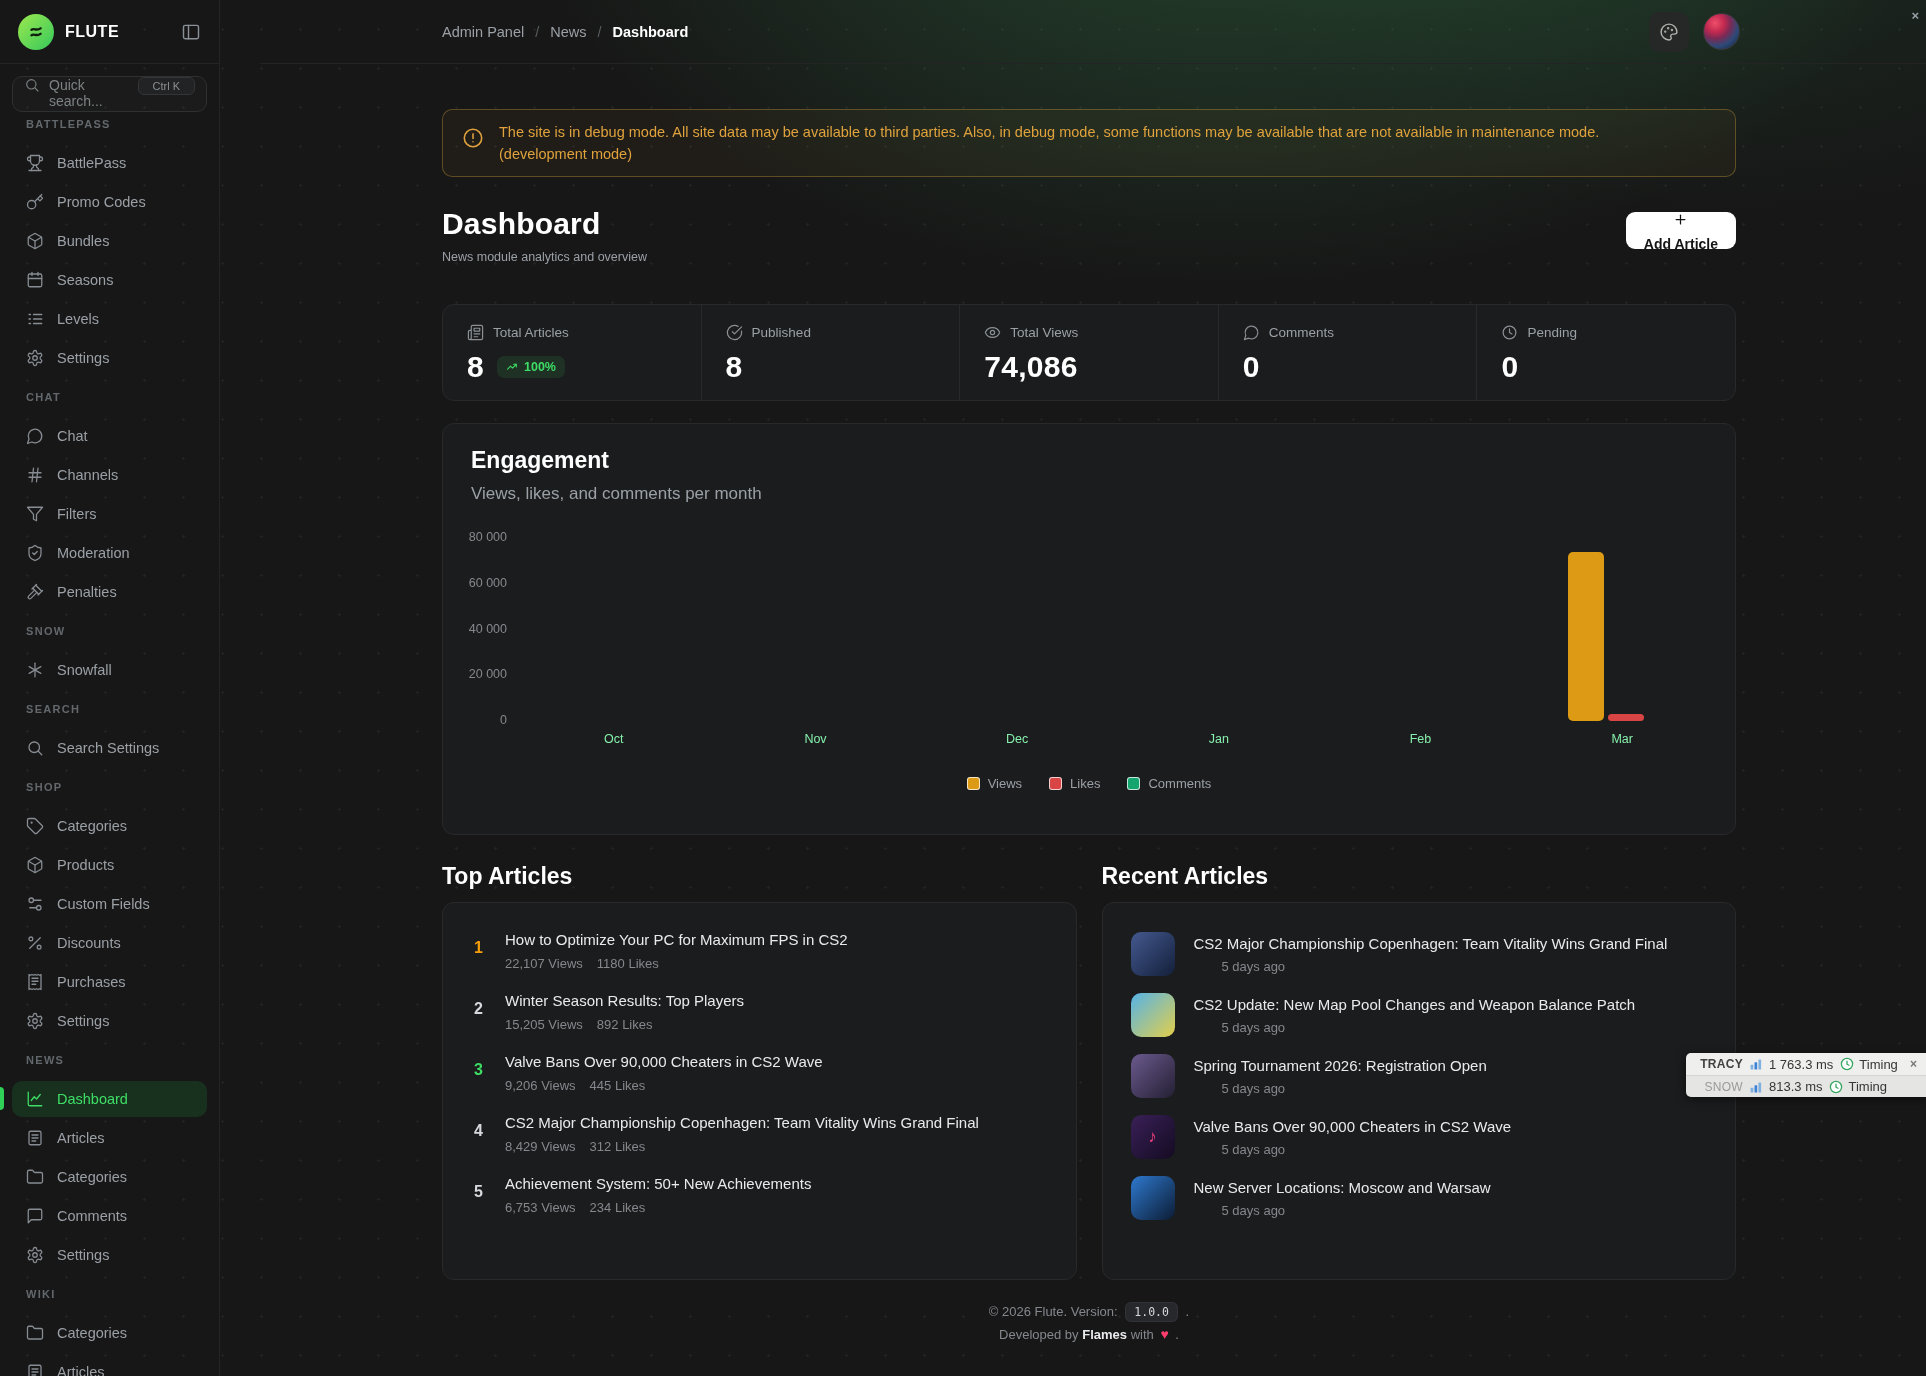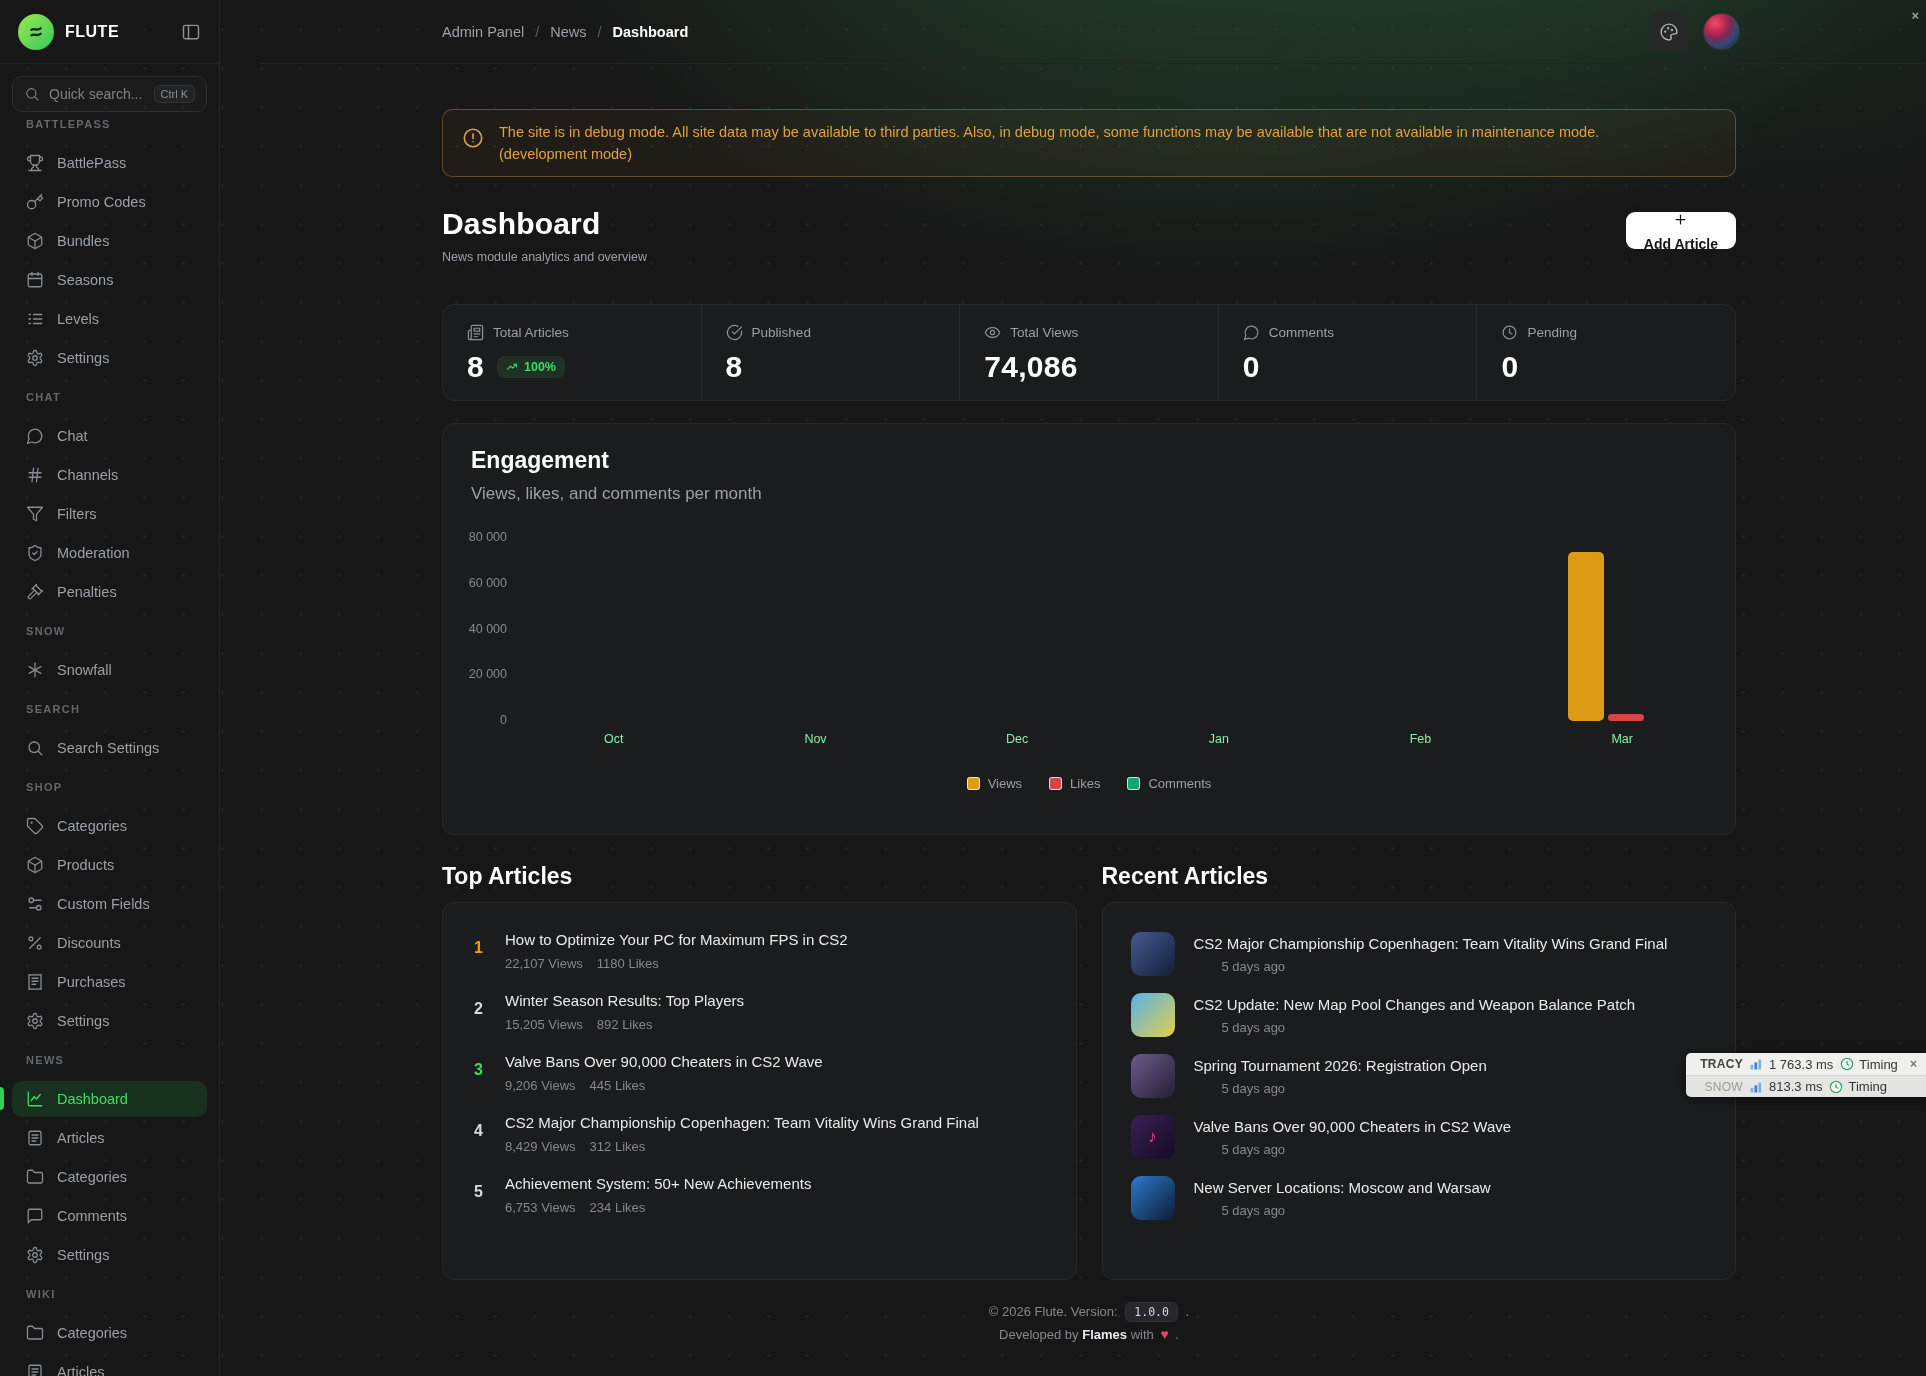--- a/index.html
+++ b/index.html
@@ -20,24 +20,24 @@
   svg { display:block; }
   .ic svg { width:100%; height:100%; }
 
   
   .sidebar { position:absolute; left:0; top:0; width:220px; height:100%; border-right:1px solid #242425; display:flex; flex-direction:column; z-index:2; }
   .sidebar-header { height:64px; flex:none; border-bottom:1px solid #242425; display:flex; align-items:center; gap:11px; padding:0 18px; }
   .logo { width:36px; height:36px; border-radius:50%; background:linear-gradient(135deg,#9ce84e,#35c95c); display:flex; align-items:center; justify-content:center; flex:none; }
   .logo svg { width:22px; height:22px; }
   .brand { font-size:16px; font-weight:700; letter-spacing:.5px; color:#fff; }
   .panel-toggle { margin-left:auto; width:20px; height:20px; color:#8b9096; cursor:pointer; }
-  .search-box { margin:12px 12px 0; height:36px; flex:none; border:1px solid #2f3031; border-radius:10px; background:rgba(255,255,255,0.02); display:flex; align-items:center; gap:9px; padding:0 11px; cursor:text; }
+  .search-box { margin:12px 12px 0; height:36px; flex:none; border:1px solid #2f3031; border-radius:10px; background:rgba(255,255,255,0.02); display:flex; align-items:flex-start; gap:9px; padding:0 11px; cursor:text; }
   .search-box .ic { width:16px; height:16px; color:#7d8284; flex:none; }
   .search-placeholder { flex:1; color:#7d8284; font-size:14px; }
-  .kbd { font-size:11px; color:#8b8f92; border:1px solid #343536; background:#222324; border-radius:6px; padding:2px 6px; }
+  .kbd { font-size:11px; color:#8b8f92; border:1px solid #343536; background:#222324; border-radius:6px; padding:2px 14px; }
   .nav { flex:1; overflow:hidden; margin-top:4px; }
   .nav-inner { margin-top:-12px; }
   .nav-row { height:39px; display:flex; align-items:center; position:relative; }
   .section-label { padding:0 26px; font-size:11px; letter-spacing:1.3px; color:#63686d; font-weight:600; }
   .nav-item { margin:0 12px; height:36px; width:calc(100% - 24px); display:flex; align-items:center; gap:13px; padding:0 0 0 14px; border-radius:10px; color:#9aa0a6; font-size:14.5px; cursor:pointer; }
   .nav-item .ic { width:18px; height:18px; color:#878d93; flex:none; }
   .nav-item.active { background:#18311e; color:#3ede66; }
   .nav-item.active .ic { color:#3ede66; }
   .active-ind { position:absolute; left:0; top:8px; width:4px; height:23px; background:#2fd157; border-radius:0 4px 4px 0; }
 

